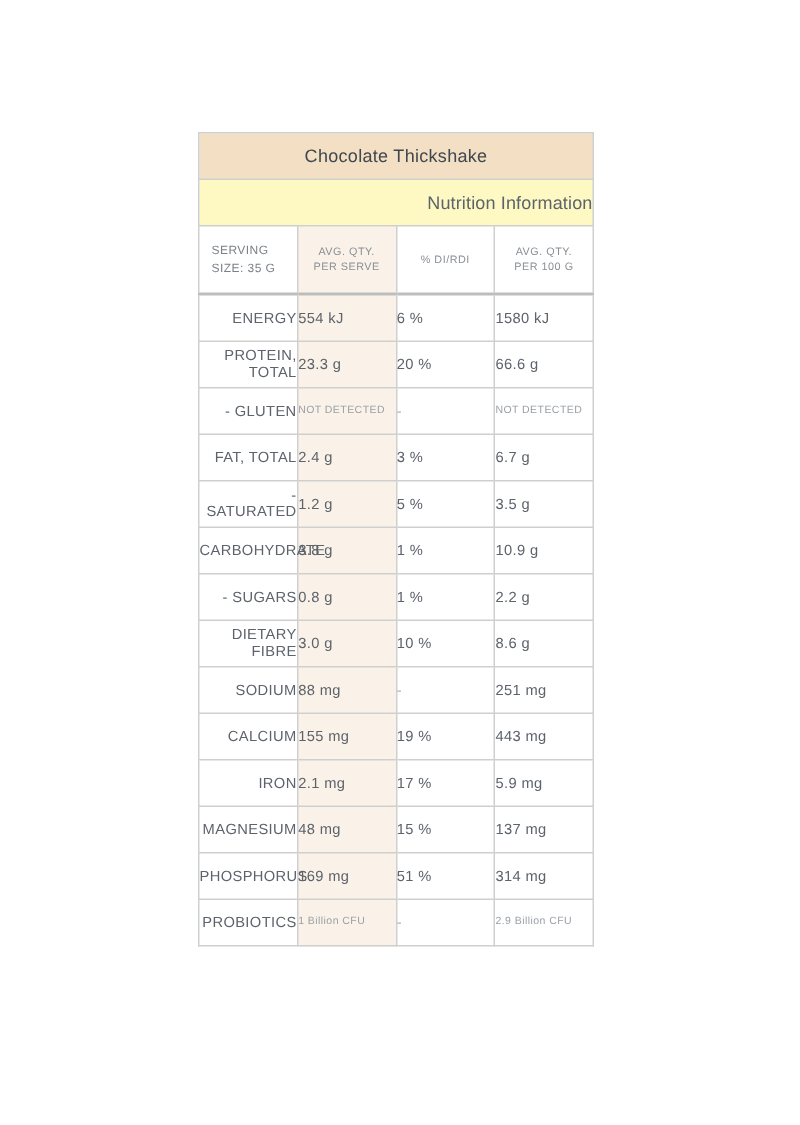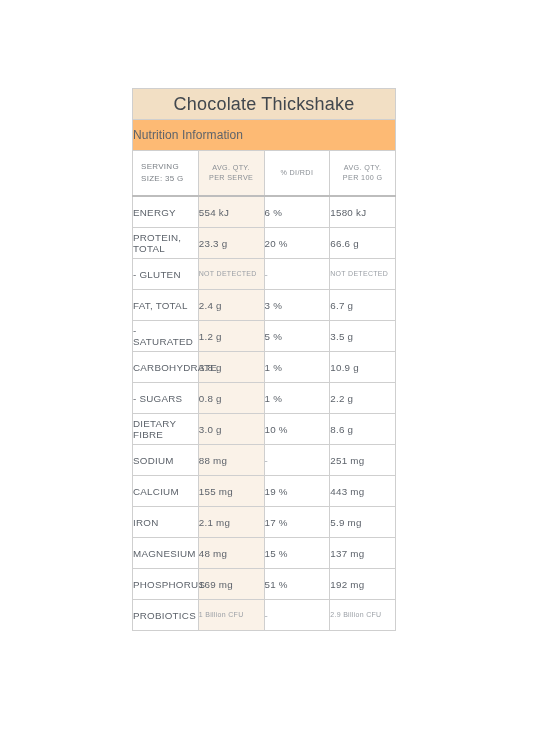--- a/index.html
+++ b/index.html
@@ -32,30 +32,30 @@
     border: 1px solid #cfcfcf;
     padding: 0;
     vertical-align: middle;
   }
 
   
   .title-cell {
     background: #f2dfc4;
     height: 30px;
     text-align: center;
-    font-size: 18px;
+    font-size: 12px;
     color: #41474e;
     letter-spacing: 0.2px;
   }
 
   
   .subtitle-cell {
-    background: #fdba74;
+    background: #fef9c3;
     height: 30px;
-    text-align: left;
+    text-align: right;
     font-size: 12px;
     color: #5d636b;
     letter-spacing: 0.1px;
   }
 
   
   tr.colhead td {
     height: 44px;
     font-size: 7.2px;
     letter-spacing: 0.35px;
@@ -76,21 +76,21 @@
   }
 
   
   tr.drow td {
     height: 30px;
     font-size: 9.8px;
     letter-spacing: 0.25px;
   }
   td.c-label {
     width: 100px;
-    text-align: left;
+    text-align: right;
     padding-left: 8px;
     background: #ffffff;
     color: #5d636b;
   }
   td.c-serve {
     width: 60px;
     text-align: left;
     padding-left: 8px;
     background: #faf2e8;
   }
@@ -223,21 +223,21 @@
         <tr class="drow">
           <td class="c-label">MAGNESIUM</td>
           <td class="c-serve">48 mg</td>
           <td class="c-di">15 %</td>
           <td class="c-hundred">137 mg</td>
         </tr>
         <tr class="drow">
           <td class="c-label">PHOSPHORUS</td>
           <td class="c-serve">169 mg</td>
           <td class="c-di">51 %</td>
-          <td class="c-hundred">192 mg</td>
+          <td class="c-hundred">314 mg</td>
         </tr>
         <tr class="drow">
           <td class="c-label">PROBIOTICS</td>
           <td class="c-serve">
             <span class="small-val">1 Billion CFU</span>
           </td>
           <td class="c-di dash">-</td>
           <td class="c-hundred">
             <span class="small-val">2.9 Billion CFU</span>
           </td>

